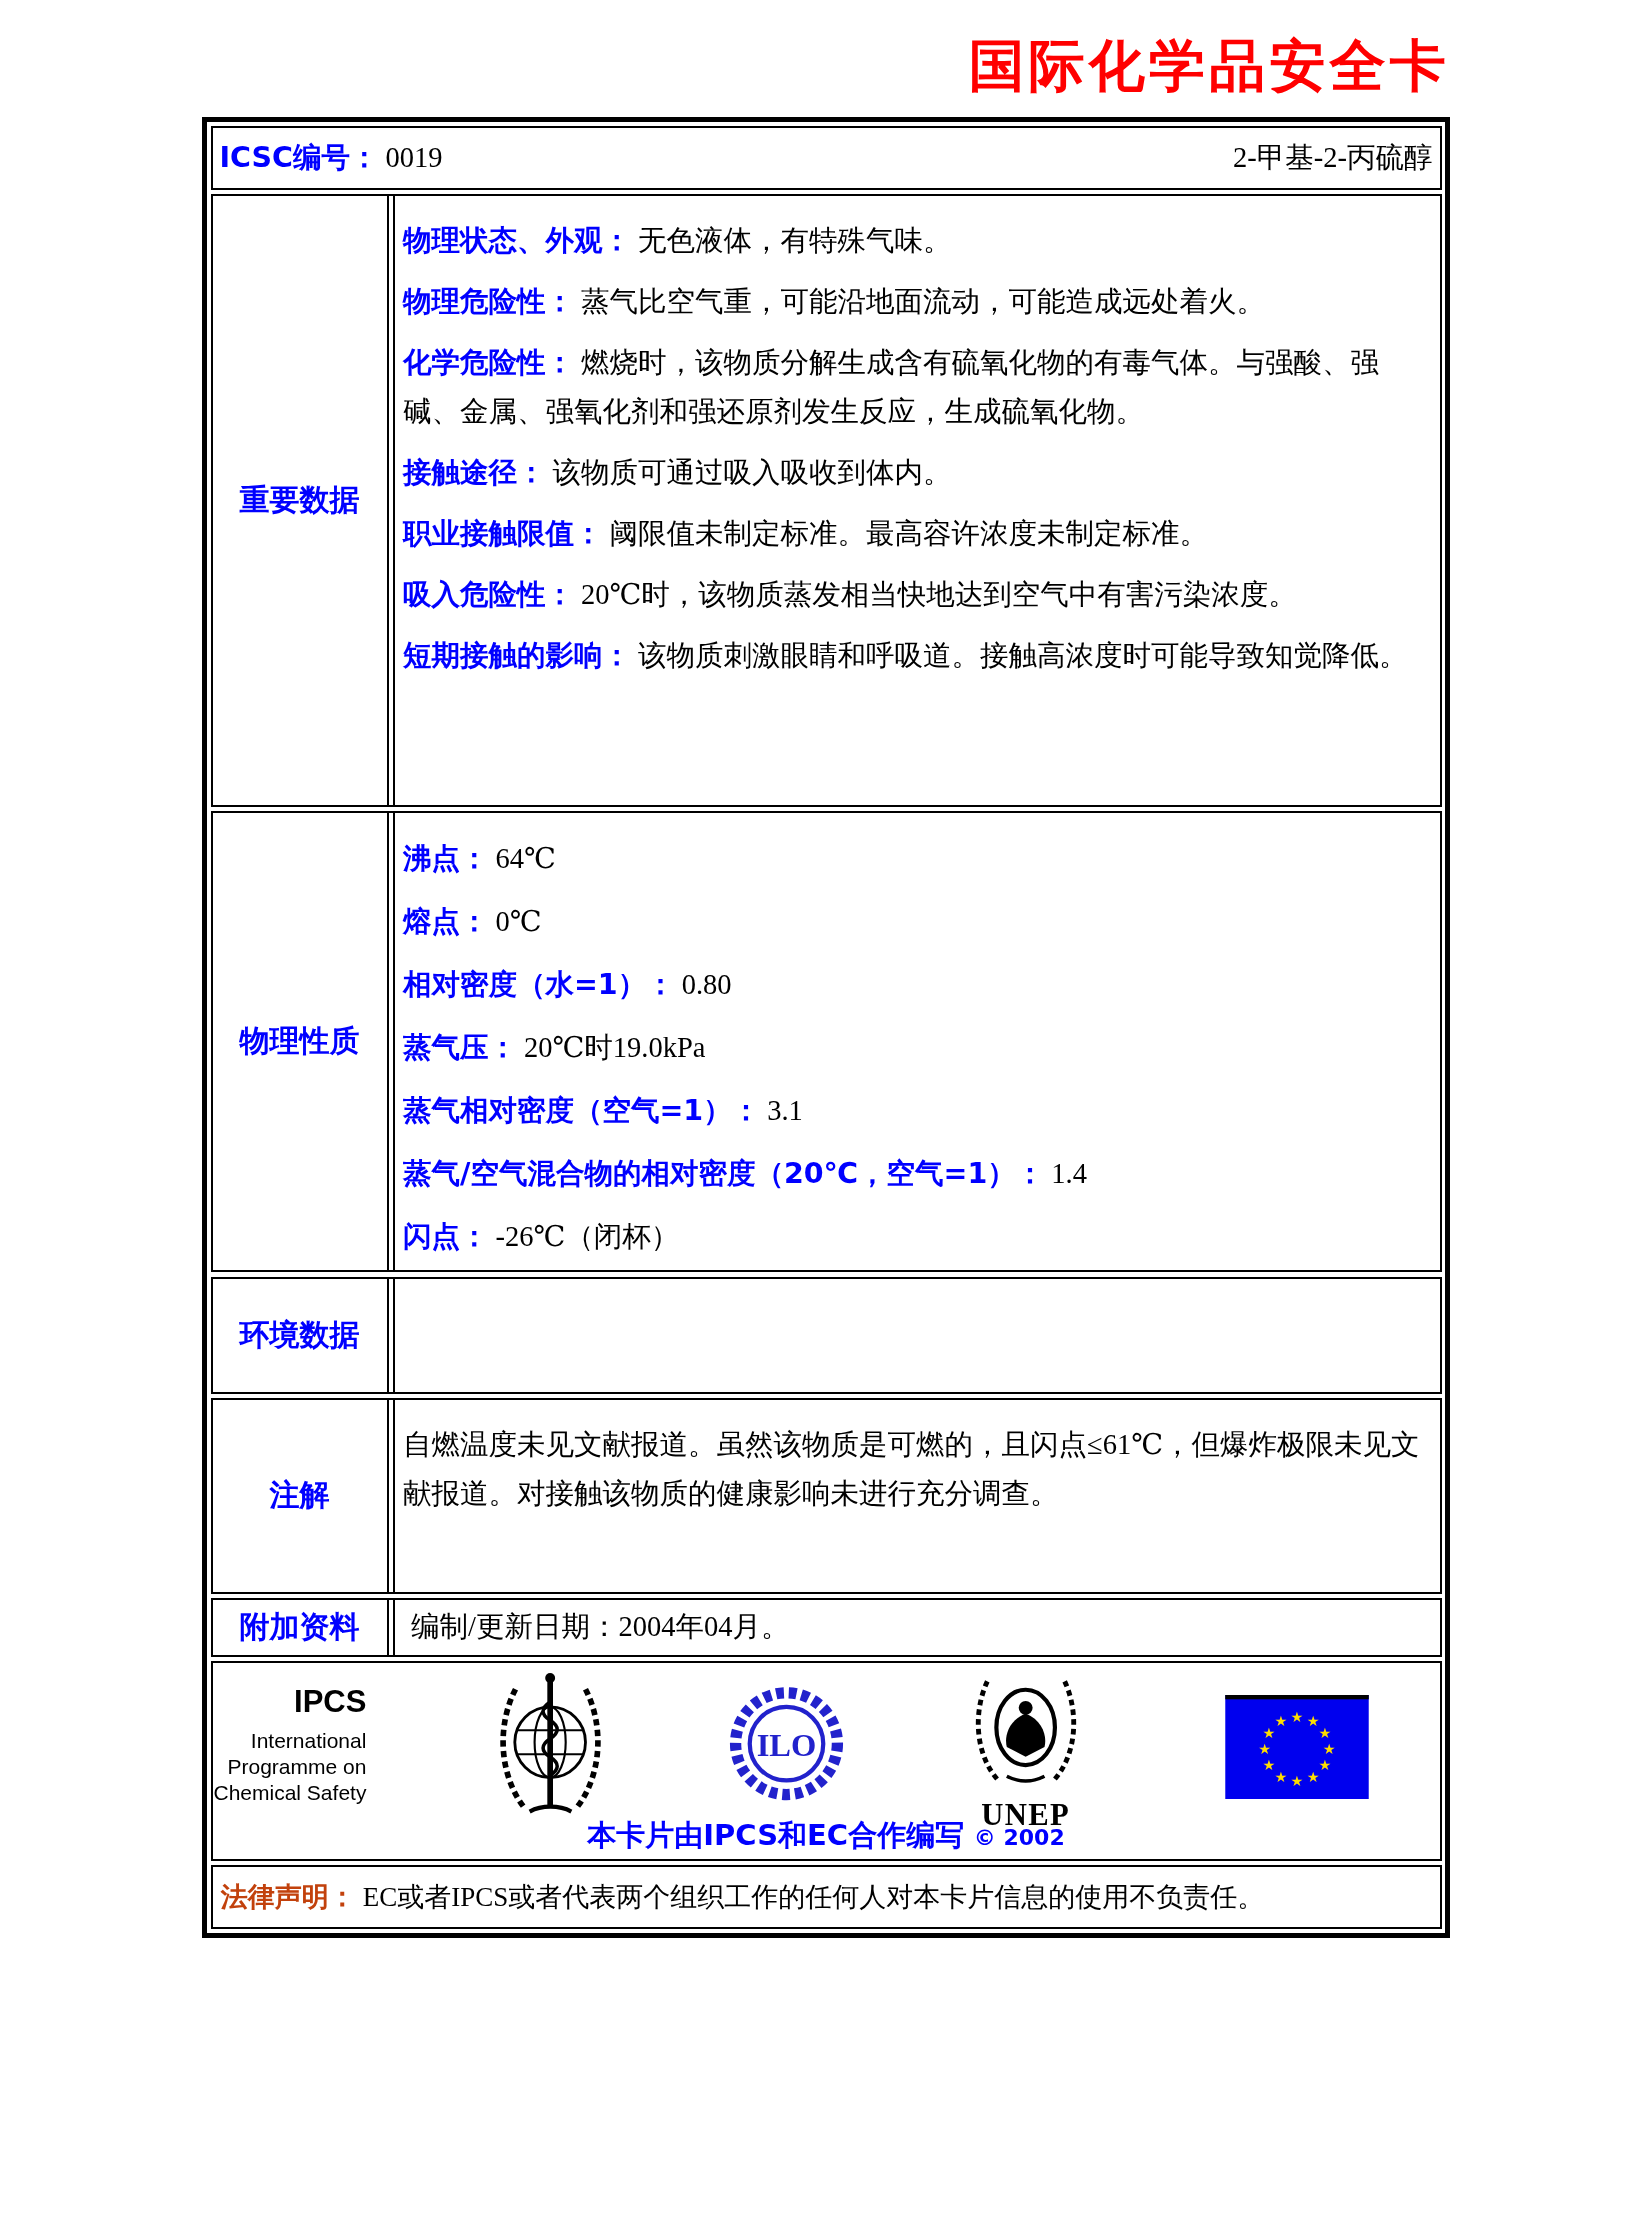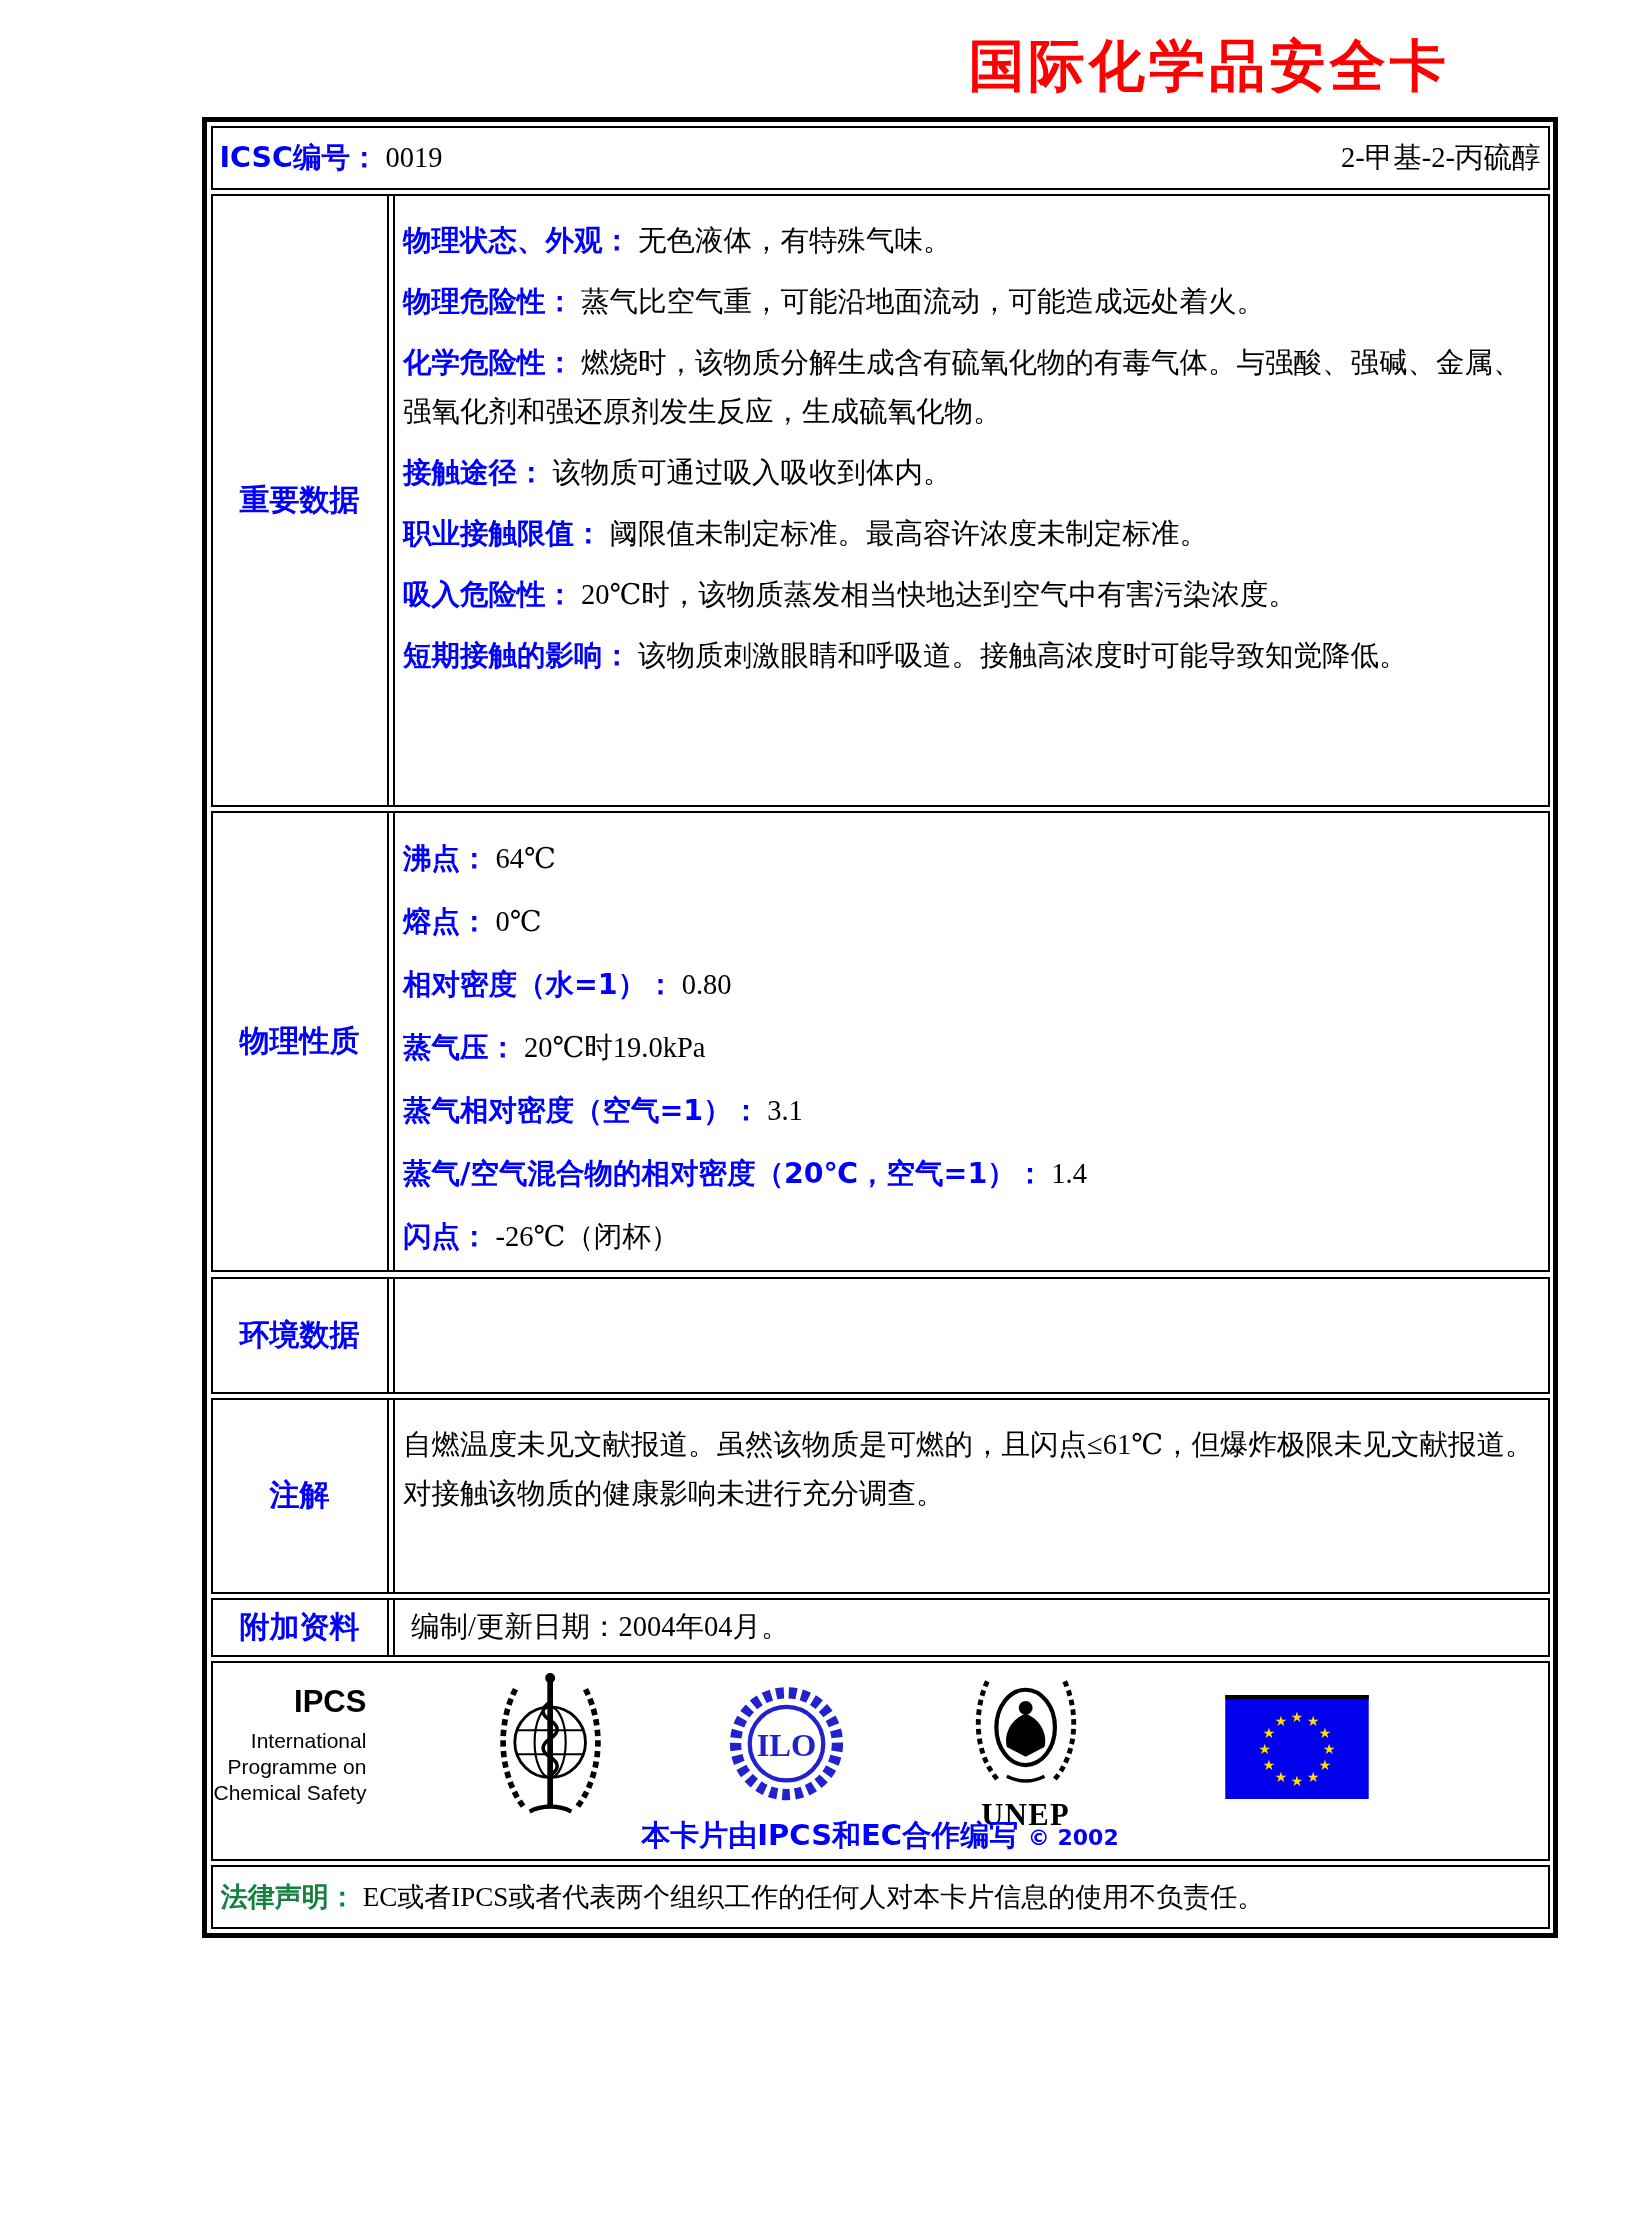--- a/index.html
+++ b/index.html
@@ -4,21 +4,21 @@
 <style>
   html,body{margin:0;padding:0;background:#fff;}
   body{width:1650px;height:2216px;position:relative;overflow:hidden;
        font-family:"Liberation Serif","DejaVu Serif",serif;}
   .page{position:relative;width:1650px;height:2216px;background:#fff;}
 
   .title{margin:32px 0 18px 0;width:1248px;margin-left:202px;text-align:right;
          font-family:"DejaVu Sans","Liberation Sans",sans-serif;
          font-weight:bold;font-size:56px;color:#ff0000;letter-spacing:4.2px;line-height:67px;}
 
-  .card{width:1356px;margin-left:202px;border:5.6px solid #000;padding:3.5px;
+  .card{width:1248px;margin-left:202px;border:5.6px solid #000;padding:3.5px;
         box-sizing:border-box;display:flex;flex-direction:column;gap:4.2px;background:#fff;}
 
   .row{border:2.1px solid #000;display:flex;box-sizing:border-box;background:#fff;}
   .r-header{min-height:64px;}
   .r-important{min-height:613px;}
   .r-physical{min-height:426px;}
   .r-env{min-height:117px;}
   .r-notes{min-height:196px;}
   .r-add{min-height:45px;}
   .r-logos{min-height:200px;}
@@ -50,21 +50,21 @@
   .logo{position:absolute;}
   .logo-who{left:275px;top:5.6px;width:125px;height:152px;}
   .logo-ilo{left:509px;top:5.6px;width:129px;height:152px;}
   .logo-unep{left:752px;top:2.8px;width:122px;height:166px;}
   .logo-eu{left:1007px;top:32px;width:154px;height:104px;}
   .caption{position:absolute;left:0;right:0;bottom:2.8px;text-align:center;color:#0000ff;
            font-family:"DejaVu Sans","Liberation Sans",sans-serif;font-weight:bold;font-size:29px;}
   .caption .cc{font-size:22px;margin-left:9.7px;}
 
   .legal{padding:0 8.3px;font-size:27px;}
-  .legal-k{color:#15803d;font-family:"DejaVu Sans","Liberation Sans",sans-serif;
+  .legal-k{color:#c2410c;font-family:"DejaVu Sans","Liberation Sans",sans-serif;
            font-weight:bold;margin-right:7px;}
 </style>
 </head>
 <body>
 
 <div class="page">
 
   <div class="title">国际化学品安全卡</div>
 
   <div class="card">

